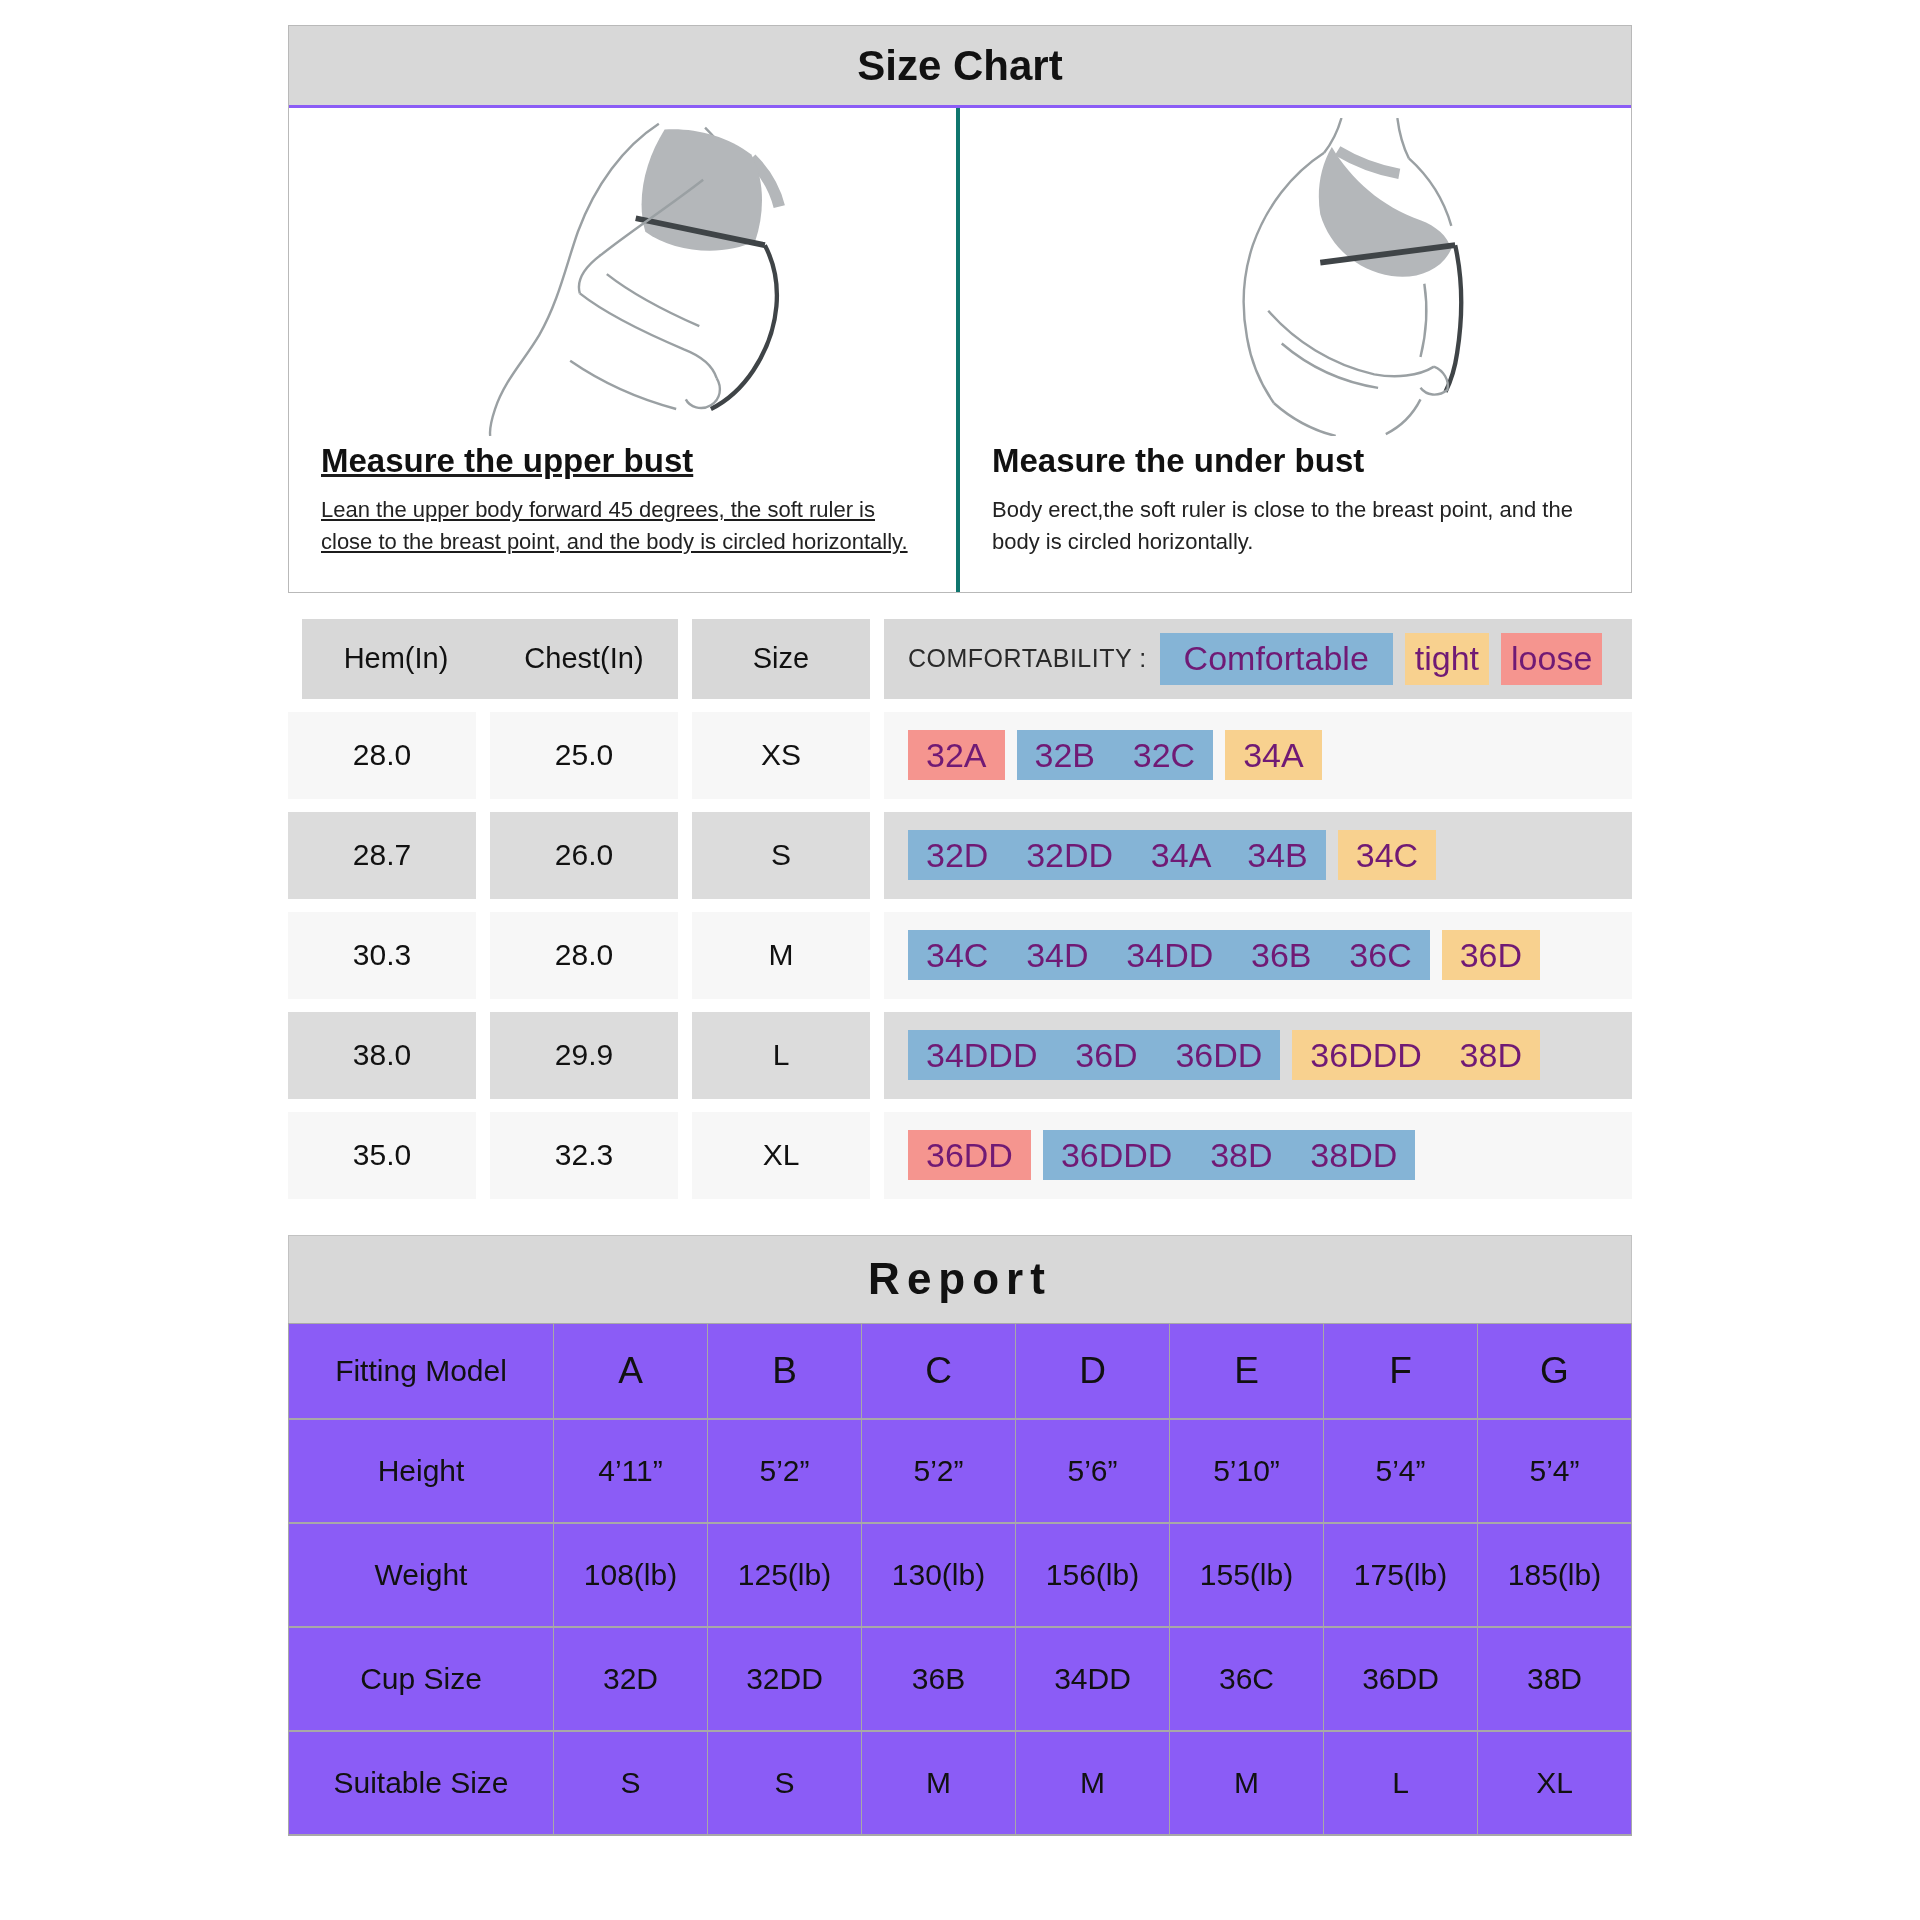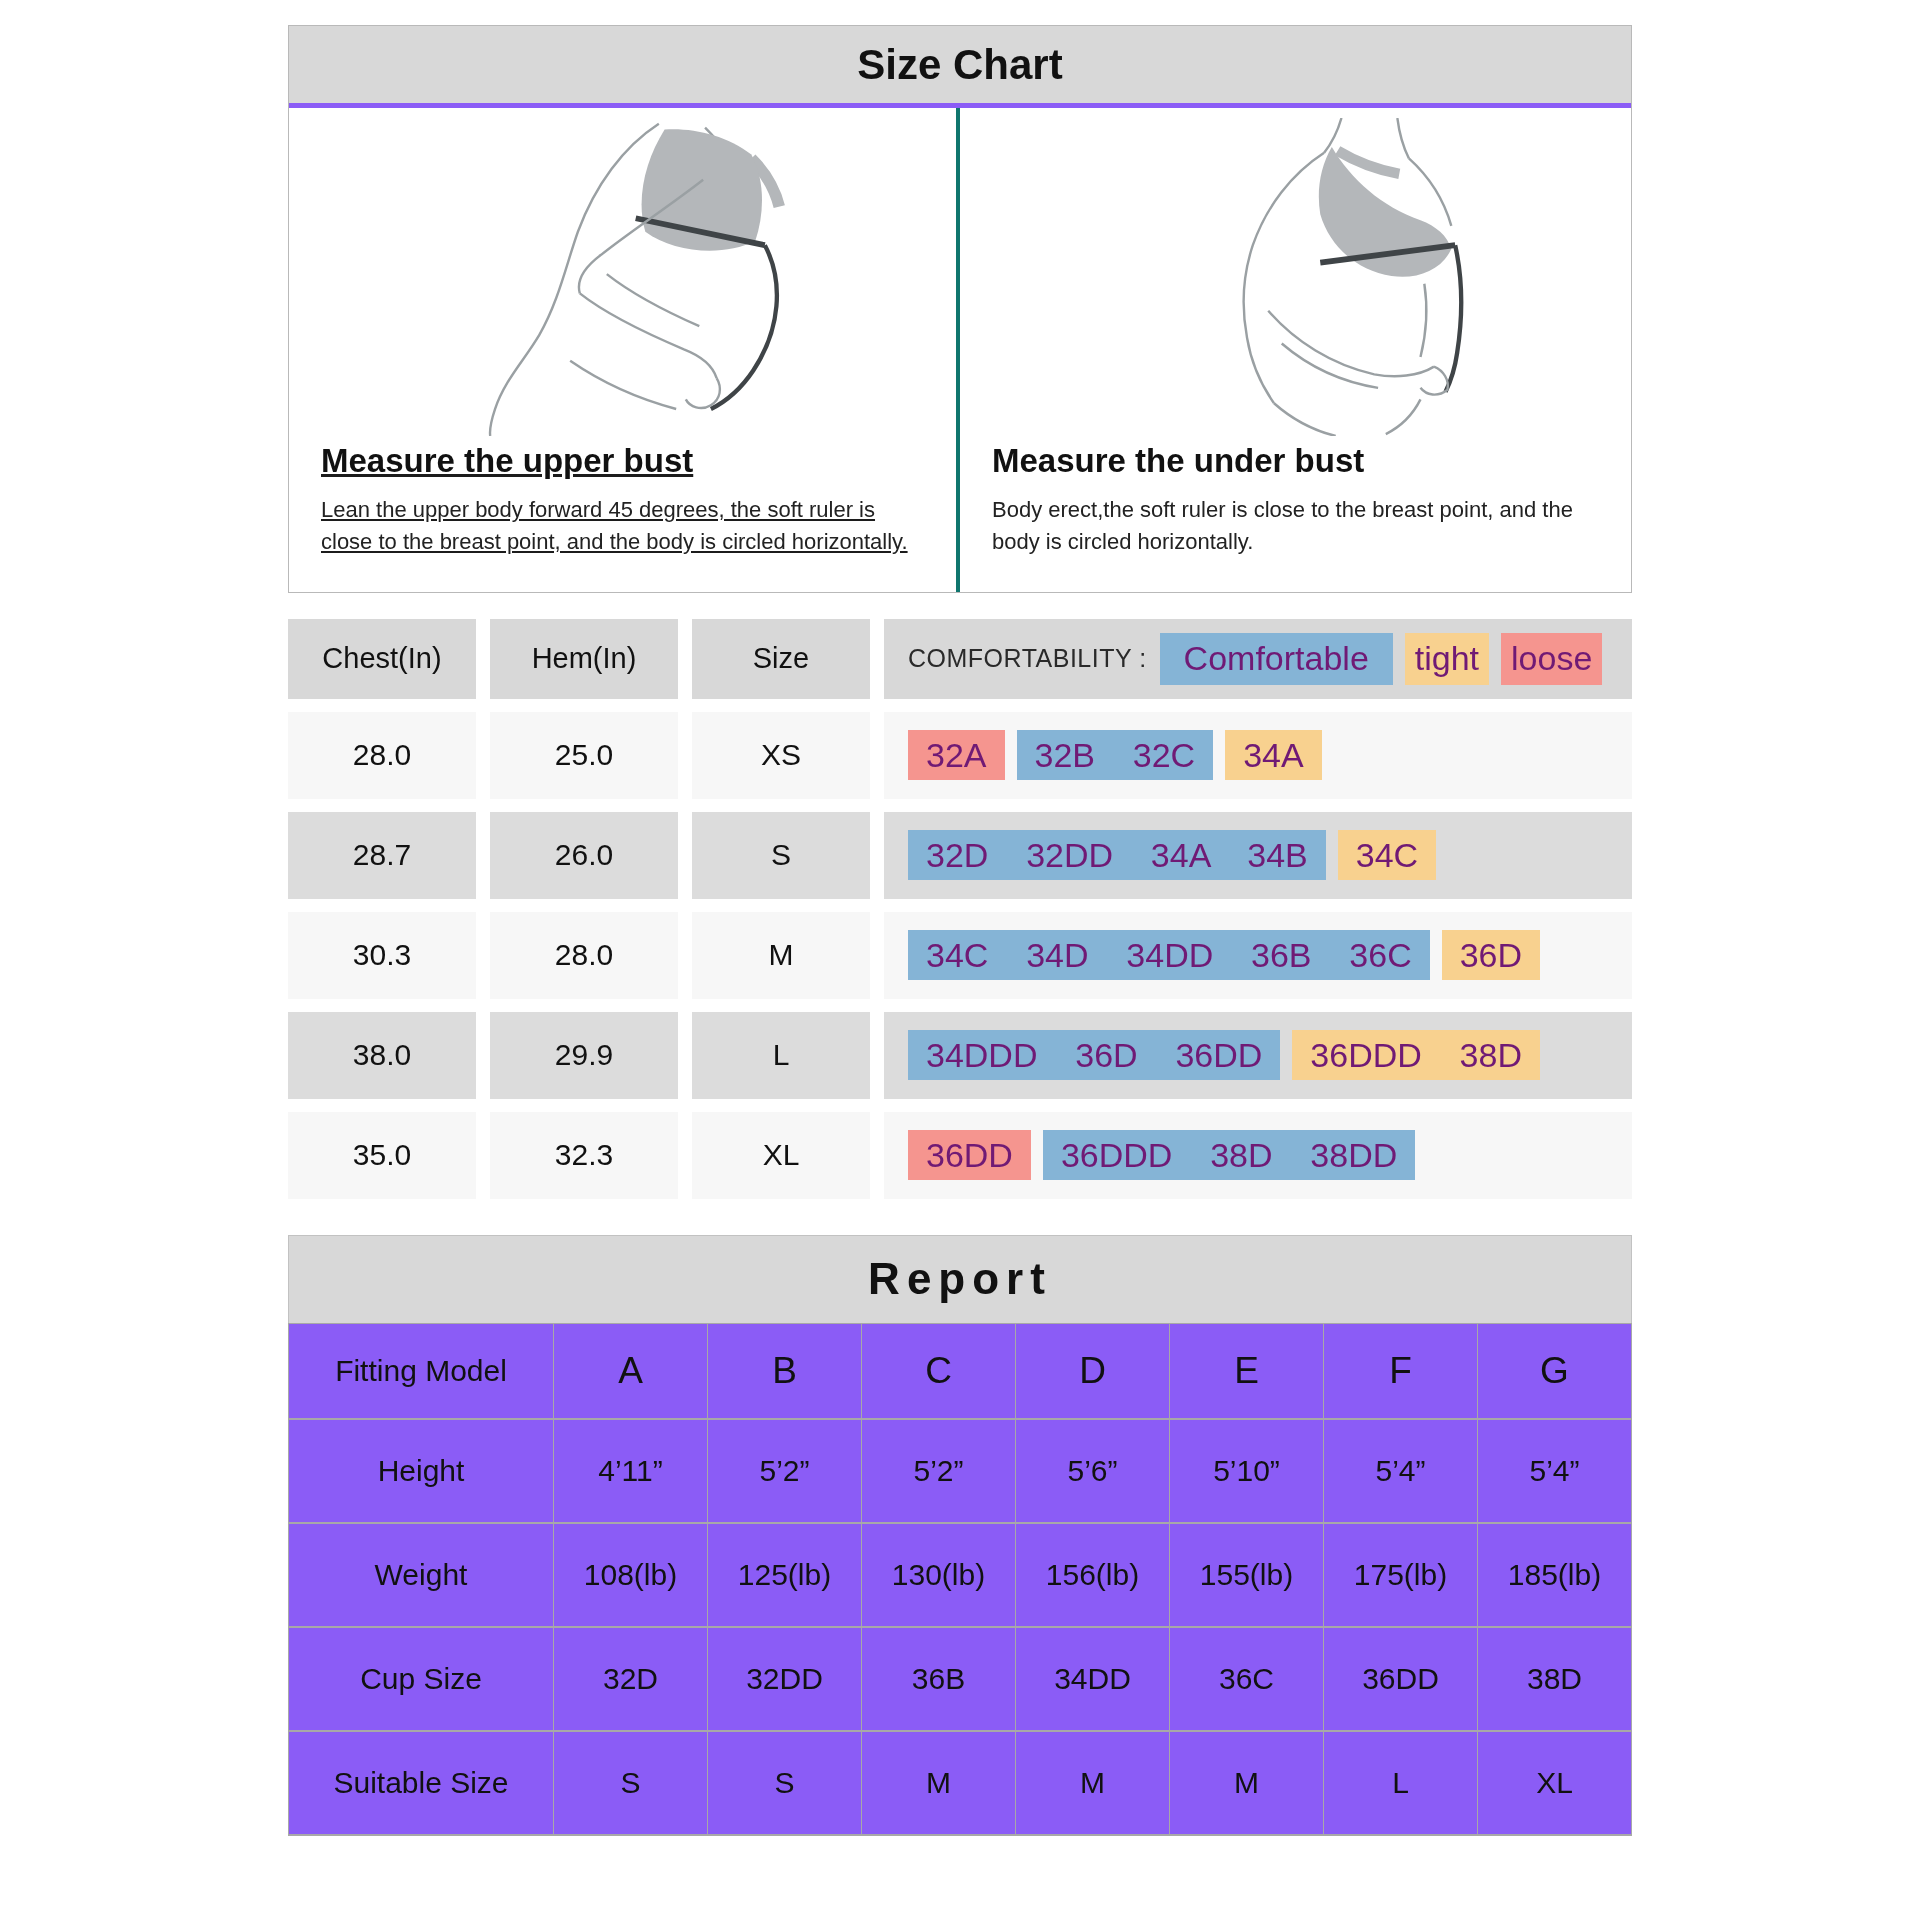--- a/index.html
+++ b/index.html
@@ -9,21 +9,21 @@
     font-family: "Liberation Sans", sans-serif;
     color: #1c1c1c;
     overflow: hidden;
   }
   .content { width: 1344px; margin: 0 auto; padding-top: 25px; }
 
   
   .sc-box { border: 1px solid #b9b9b9; }
   .sc-title {
     background: #d8d8d8;
-    border-bottom: 5px solid #8b5cf6;
+    border-bottom: 3px solid #8b5cf6;
     height: 82px;
     display: flex; align-items: center; justify-content: center;
     font-size: 42px; font-weight: bold; color: #111;
   }
   .sc-body { display: flex; }
   .sc-col { width: 50%; padding: 10px 40px 34px 32px; }
   .sc-col.left { border-right: 4px solid #0f766e; text-decoration: underline; }
   .illus-wrap { height: 318px; display: flex; justify-content: center; align-items: flex-start; overflow: hidden; }
   .illus-wrap svg { height: 318px; }
   .sc-heading { font-size: 33px; font-weight: bold; color: #111; margin: 6px 0 14px 0; }
@@ -128,22 +128,22 @@
         <h3 class="sc-heading">Measure the under bust</h3>
         <p class="sc-text">Body erect,the soft ruler is close to the breast point, and the body is circled horizontally.</p>
       </div>
 
     </div>
   </section>
 
   <section class="ct">
 
     <div class="ct-row header">
+      <div class="cell hem">Hem(In)</div>
       <div class="cell chest">Chest(In)</div>
-      <div class="cell hem">Hem(In)</div>
       <div class="cell size">Size</div>
       <div class="cell comfort">
         <span class="comfort-label">COMFORTABILITY :</span>
         <span class="badge legend b-comfortable">Comfortable</span>
         <span class="badge legend b-tight">tight</span>
         <span class="badge legend b-loose">loose</span>
       </div>
     </div>
 
     <div class="ct-row alt-light">

